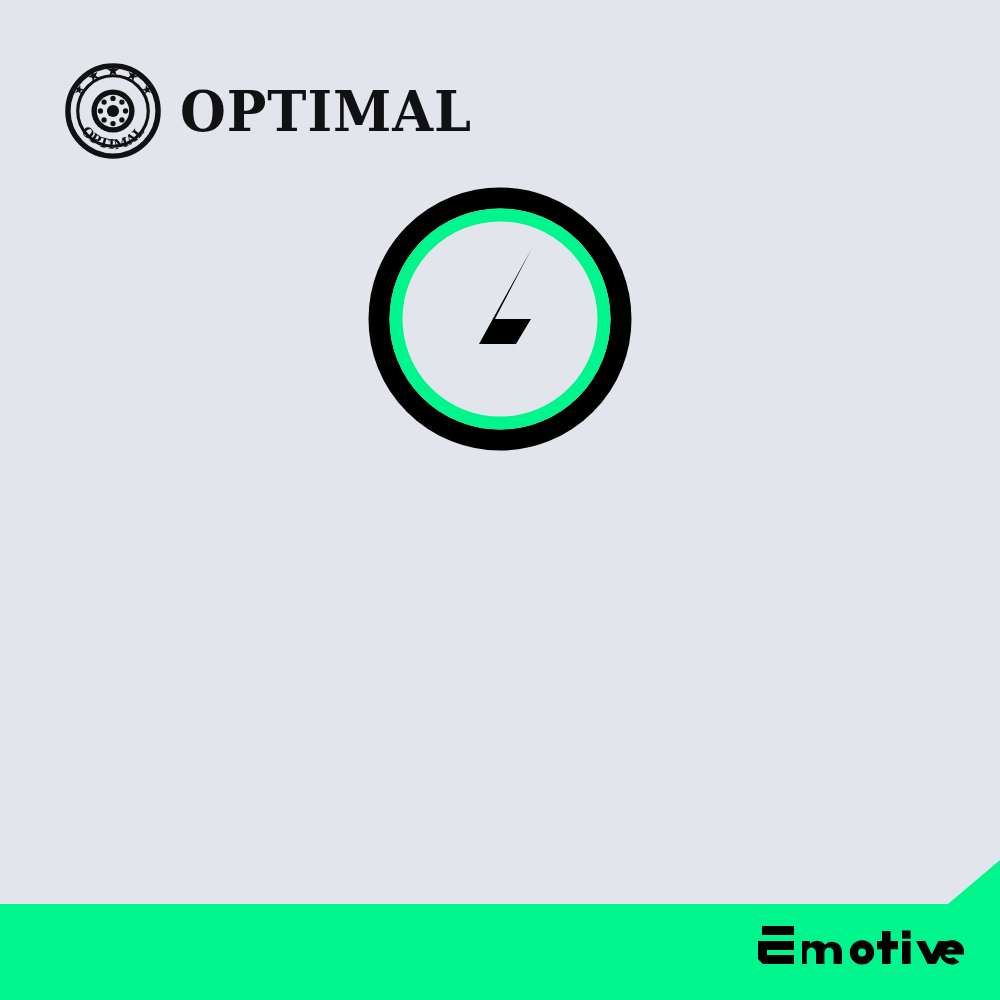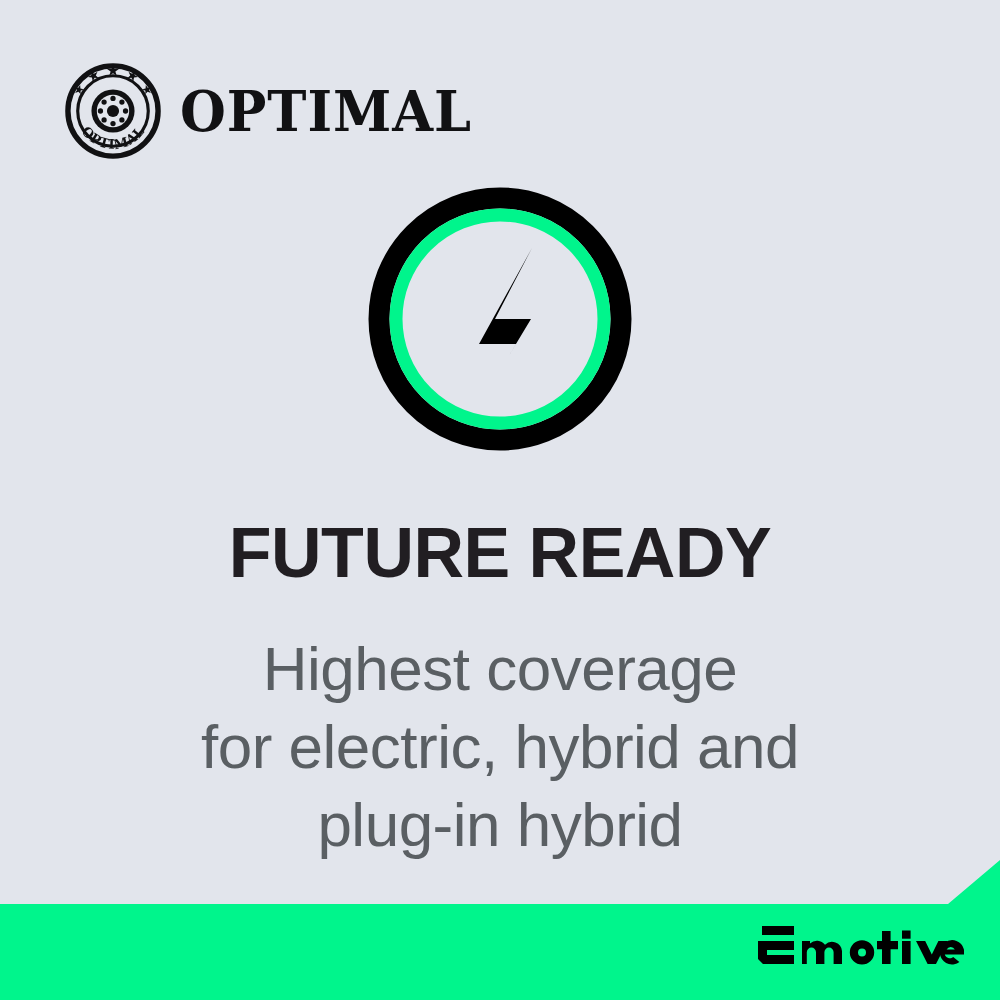--- a/index.html
+++ b/index.html
@@ -170,27 +170,21 @@
       <circle cx="135" cy="135" r="121" fill="none" stroke="#000000" stroke-width="21"></circle>
 
       <circle cx="135" cy="135" r="104" fill="none" stroke="#00f58c" stroke-width="13"></circle>
 
       <g>
         <path d="M168,64 L115,160 L152,160 L104,240 L167,135 L131,135 Z" fill="#000000" transform="translate(-1,0)"></path>
       </g>
     </svg>
   </div>
 
-  <div id="headline">FUTURE READY</div>
-
-  <div id="subhead">
-    <span class="sub-line">Highest coverage</span>
-    <span class="sub-line">for electric, hybrid and</span>
-    <span class="sub-line">plug-in hybrid</span>
-  </div>
+
 
   <div id="bottom-banner">
     <span>
       <svg id="emotive-logo" viewBox="0 0 206 52" aria-hidden="true">
         <g fill="#000000">
 
           <rect x="4" y="4" width="32" height="9"></rect>
           <path d="M0,19 h36 v9 h-27 v5 h27 v9 h-31 l-5,-5 Z"></path>
 
           <path d="M44,19 h8 v2.6 a10,10 0 0 1 15,1.2 a10,10 0 0 1 17,6.2 V42 h-8.4 V30.2 a4.6,4.6 0 0 0 -9.2,0 V42 h-8.4 V30.2 a4.6,4.6 0 0 0 -9.2,0 V42 H44 Z"></path>

